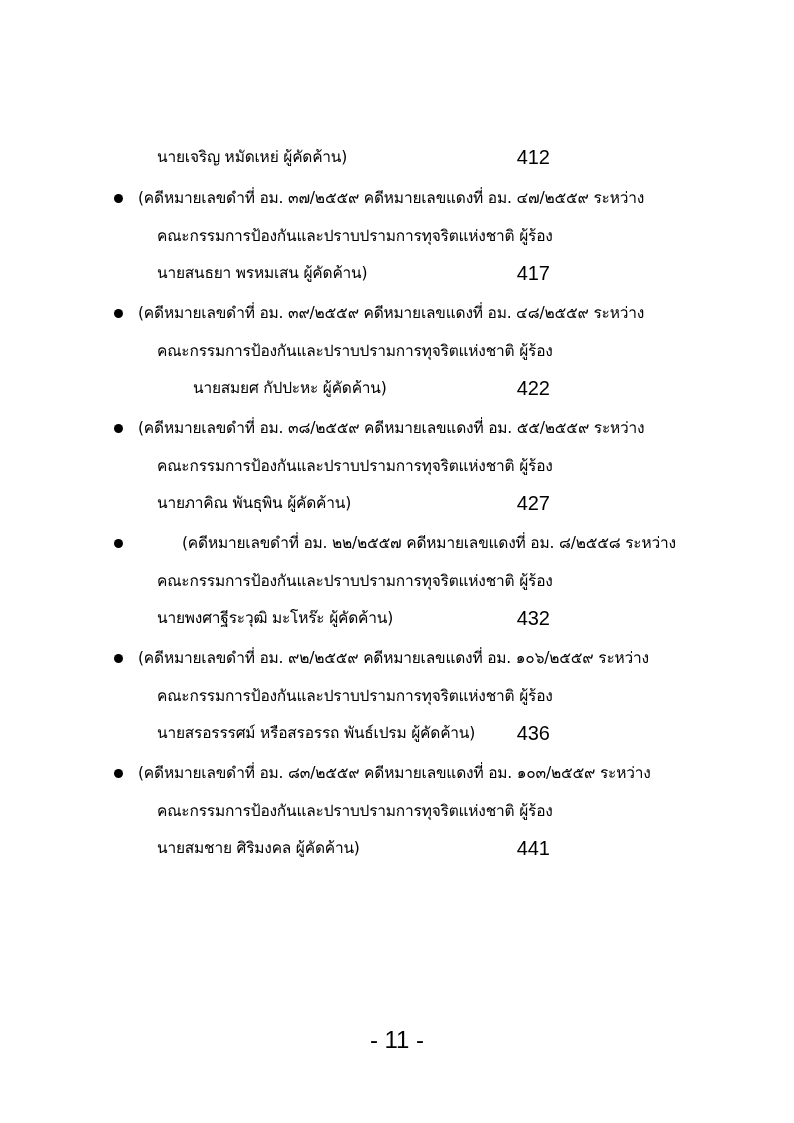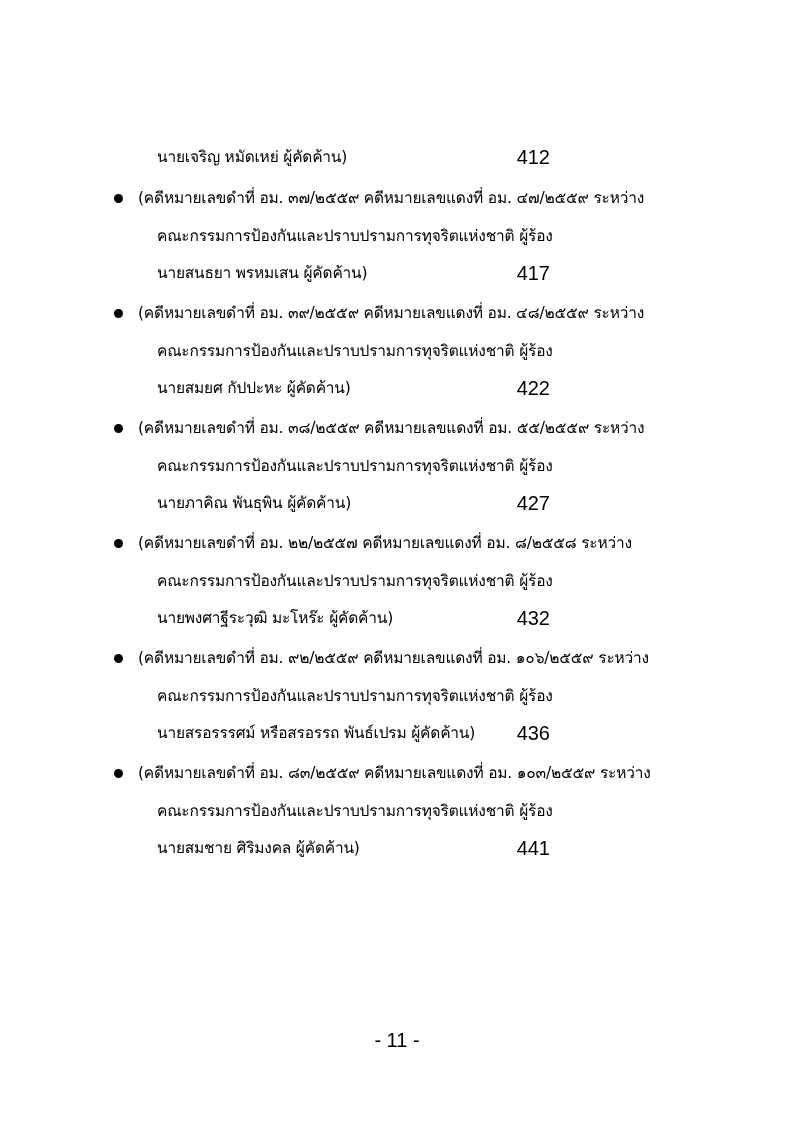--- a/index.html
+++ b/index.html
@@ -47,21 +47,21 @@
       line-height: 20px;
       text-align: right;
     }
     .footer {
       position: absolute;
       top: 1028px;
       left: 0;
       width: 794px;
       text-align: center;
       font-family: "Liberation Sans", sans-serif;
-      font-size: 20px;
+      font-size: 24px;
       line-height: 24px;
     }
   </style>
 </head>
 <body>
 
 <div class="page">
 
   <div class="line indent" style="top:147px;">นายเจริญ หมัดเหย่ ผู้คัดค้าน)</div>
   <div class="pnum" style="top:147px;">412</div>
@@ -71,35 +71,35 @@
     <div class="line first" style="top:188px;text-align:center;">(คดีหมายเลขดำที่ อม. ๓๗/๒๕๕๙  คดีหมายเลขแดงที่ อม. ๔๗/๒๕๕๙ ระหว่าง</div>
     <div class="line indent" style="top:226px;">คณะกรรมการป้องกันและปราบปรามการทุจริตแห่งชาติ  ผู้ร้อง</div>
     <div class="line indent" style="top:263px;">นายสนธยา พรหมเสน ผู้คัดค้าน)</div>
     <div class="pnum" style="top:263px;">417</div>
   </div>
 
   <div>
     <span class="bullet" style="top:309px;"></span>
     <div class="line first" style="top:303px;">(คดีหมายเลขดำที่ อม. ๓๙/๒๕๕๙  คดีหมายเลขแดงที่ อม. ๔๘/๒๕๕๙ ระหว่าง</div>
     <div class="line indent" style="top:341px;">คณะกรรมการป้องกันและปราบปรามการทุจริตแห่งชาติ  ผู้ร้อง</div>
-    <div class="line indent" style="top:378px;">นายสมยศ กัปปะหะ ผู้คัดค้าน)</div>
+    <div class="line indent" style="top:378px;margin-left:36px;">นายสมยศ กัปปะหะ ผู้คัดค้าน)</div>
     <div class="pnum" style="top:378px;">422</div>
   </div>
 
   <div>
     <span class="bullet" style="top:424px;"></span>
     <div class="line first" style="top:418px;">(คดีหมายเลขดำที่ อม. ๓๘/๒๕๕๙  คดีหมายเลขแดงที่ อม. ๕๕/๒๕๕๙ ระหว่าง</div>
     <div class="line indent" style="top:456px;">คณะกรรมการป้องกันและปราบปรามการทุจริตแห่งชาติ  ผู้ร้อง</div>
     <div class="line indent" style="top:493px;text-align:right;">นายภาคิณ พันธุพิน ผู้คัดค้าน)</div>
     <div class="pnum" style="top:493px;">427</div>
   </div>
 
   <div>
     <span class="bullet" style="top:539px;"></span>
-    <div class="line first" style="top:533px;">(คดีหมายเลขดำที่ อม. ๒๒/๒๕๕๗  คดีหมายเลขแดงที่ อม. ๘/๒๕๕๘ ระหว่าง</div>
+    <div class="line first" style="top:533px;margin-left:44px;">(คดีหมายเลขดำที่ อม. ๒๒/๒๕๕๗  คดีหมายเลขแดงที่ อม. ๘/๒๕๕๘ ระหว่าง</div>
     <div class="line indent" style="top:571px;">คณะกรรมการป้องกันและปราบปรามการทุจริตแห่งชาติ  ผู้ร้อง</div>
     <div class="line indent" style="top:608px;">นายพงศาฐีระวุฒิ มะโหร๊ะ ผู้คัดค้าน)</div>
     <div class="pnum" style="top:608px;text-align:center;">432</div>
   </div>
 
   <div>
     <span class="bullet" style="top:654px;"></span>
     <div class="line first" style="top:648px;">(คดีหมายเลขดำที่ อม. ๙๒/๒๕๕๙  คดีหมายเลขแดงที่ อม. ๑๐๖/๒๕๕๙ ระหว่าง</div>
     <div class="line indent" style="top:686px;">คณะกรรมการป้องกันและปราบปรามการทุจริตแห่งชาติ  ผู้ร้อง</div>
     <div class="line indent" style="top:723px;">นายสรอรรรศม์ หรือสรอรรถ พันธ์เปรม ผู้คัดค้าน)</div>

